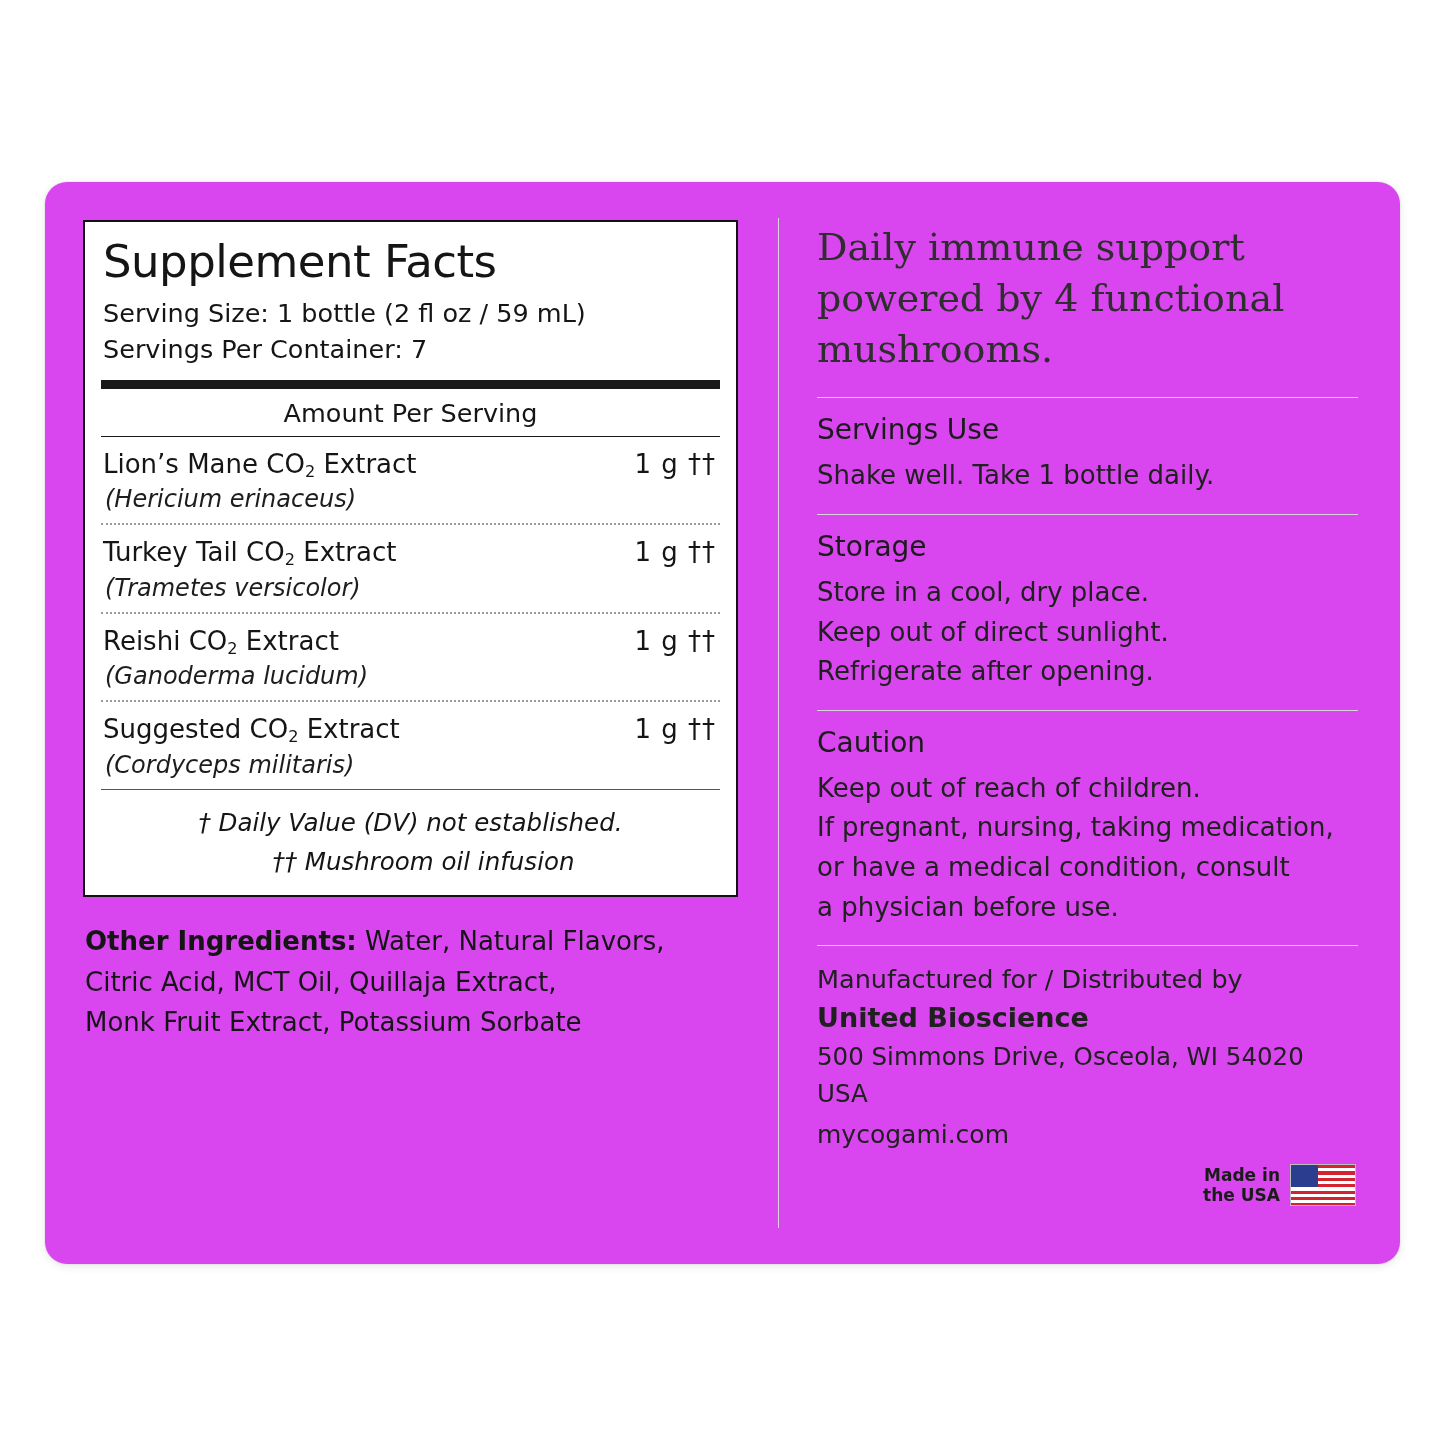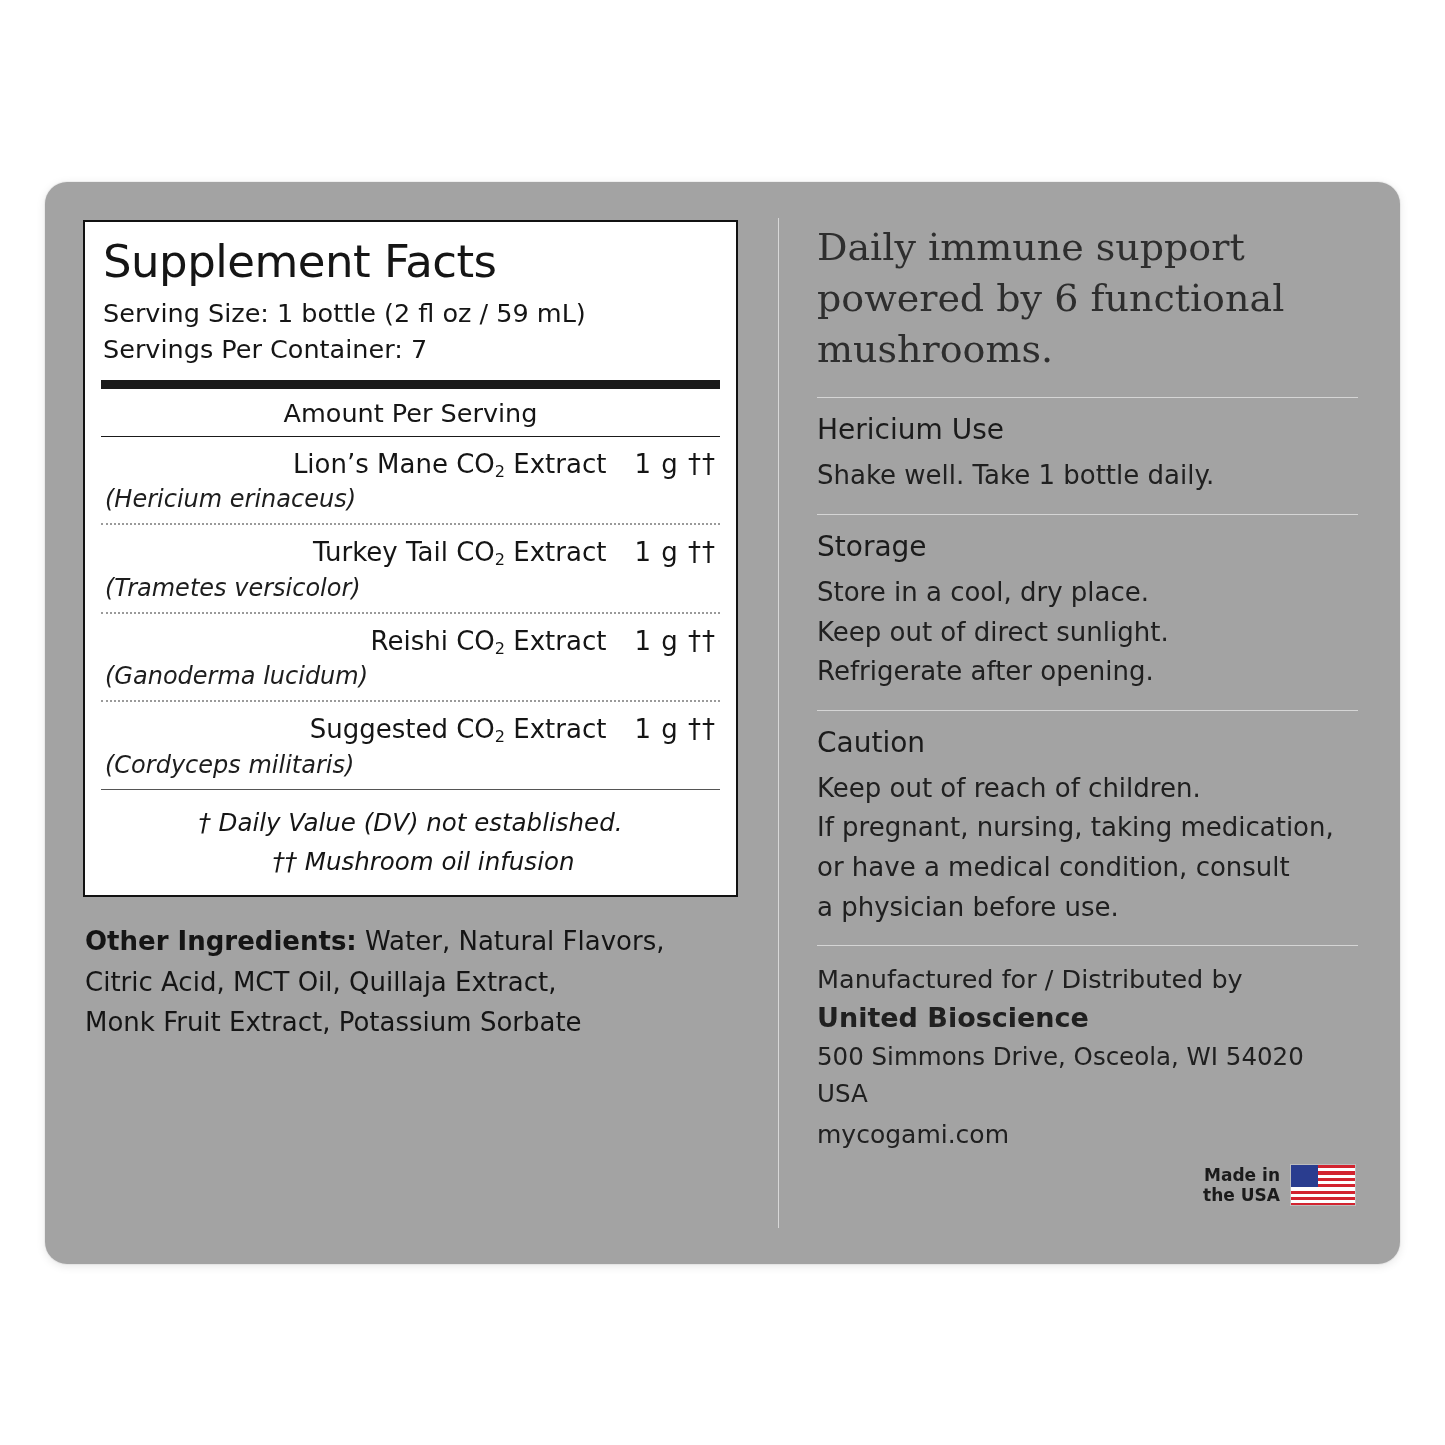--- a/index.html
+++ b/index.html
@@ -13,21 +13,21 @@
     font-family: "DejaVu Sans", sans-serif;
     color: #151515;
     -webkit-font-smoothing: antialiased;
   }
   .label-card {
     position: absolute;
     left: 45px;
     top: 182px;
     width: 1355px;
     height: 1082px;
-    background: #a3a3a3;
+    background: #d946ef;
     border-radius: 22px;
     box-shadow: 0 2px 10px rgba(0,0,0,0.10), 0 0 0 1px rgba(0,0,0,0.04);
     box-sizing: border-box;
   }
   .columns {
     position: absolute;
     inset: 0;
     display: flex;
   }
   .col-left {
@@ -83,21 +83,21 @@
   .ing {
     padding: 12px 0 10px 0;
     border-bottom: 2px dotted #9a9a9a;
   }
   .ing.last {
     border-bottom: 1.5px solid #555;
   }
   .ing-line {
     display: flex;
     align-items: baseline;
-    justify-content: flex-end;
+    justify-content: space-between;
     gap: 28px;
   }
   .ing-name {
     font-size: 26px;
     line-height: 1.18;
     margin-left: 2px;
   }
   .ing-amt {
     font-size: 26px;
     white-space: nowrap;
@@ -270,24 +270,24 @@
       <div class="other-ing">
         <span><b>Other Ingredients:</b><span> Water, Natural Flavors,</span></span>
         <div>Citric Acid, MCT Oil, Quillaja Extract,</div>
         <div>Monk Fruit Extract, Potassium Sorbate</div>
       </div>
     </div>
 
     <div class="divider"></div>
 
     <div class="col-right">
-      <div class="headline">Daily immune support powered by 6 functional mushrooms.</div>
+      <div class="headline">Daily immune support powered by 4 functional mushrooms.</div>
 
       <div class="hr"></div>
-      <div class="sec-title">Hericium Use</div>
+      <div class="sec-title">Servings Use</div>
       <div class="sec-body">
         <div>Shake well. Take  1 bottle daily.</div>
       </div>
 
       <div class="hr"></div>
       <div class="sec-title">Storage</div>
       <div class="sec-body">
         <div>Store in a cool, dry place.</div>
         <div>Keep out of direct sunlight.</div>
         <div>Refrigerate after opening.</div>

